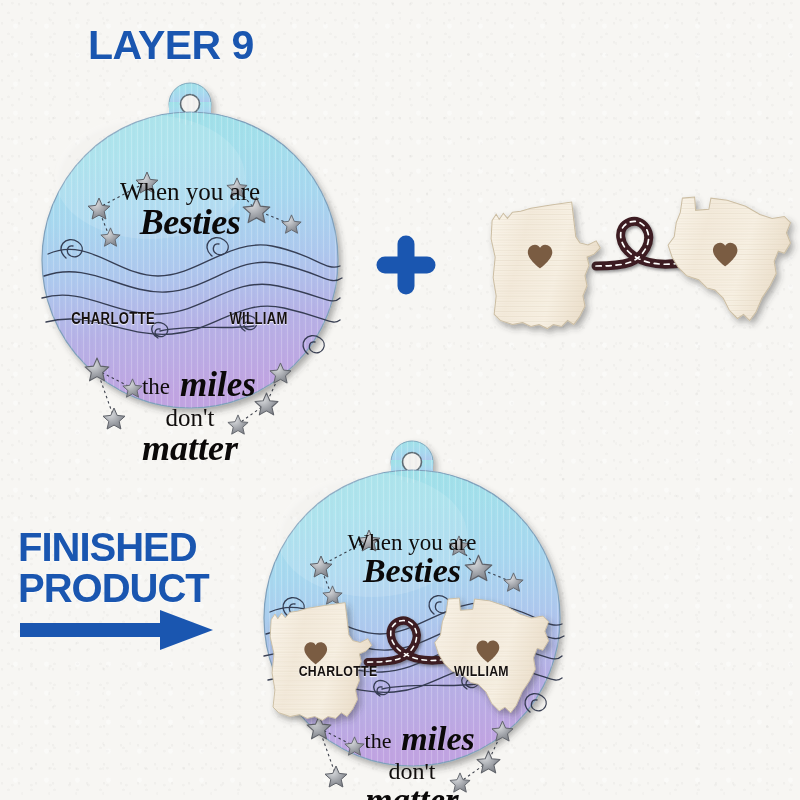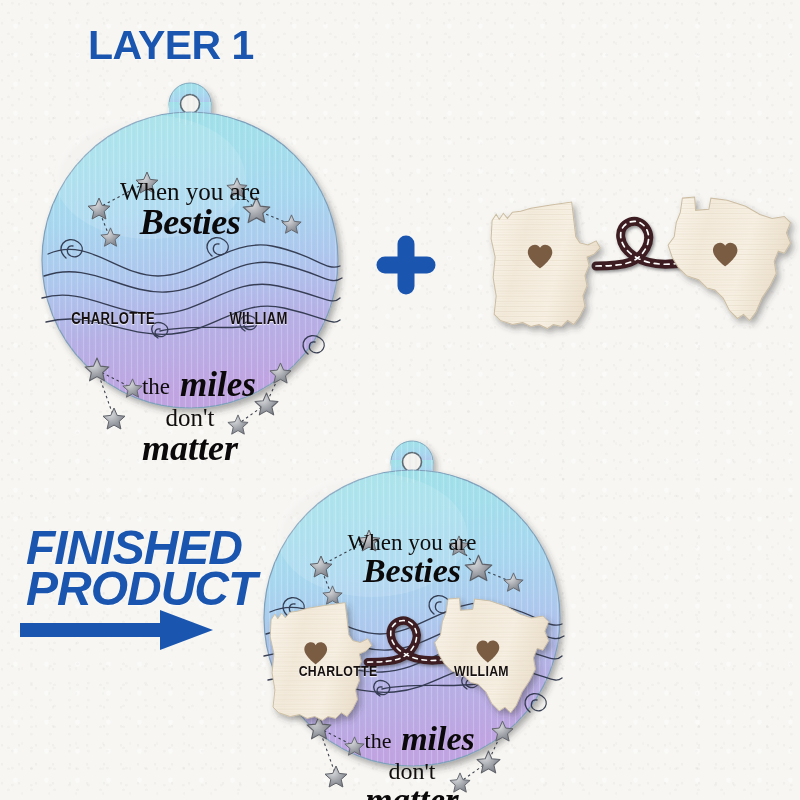--- a/index.html
+++ b/index.html
@@ -27,22 +27,22 @@
     position:absolute;
     color:#1a56b0;
     font-weight:bold;
     letter-spacing:-0.5px;
     white-space:nowrap;
     text-shadow:0 1px 0 rgba(255,255,255,.6);
   }
   #layer1-heading{left:88px;top:22px;font-size:41px;}
   #layer2-heading{left:545px;top:22px;font-size:41px;}
   #finished-heading{
-    left:26px;top:527px;font-size:48px;line-height:41px;
-    letter-spacing:-1px;white-space:normal;width:215px;font-style:italic;
+    left:18px;top:527px;font-size:40px;line-height:41px;
+    letter-spacing:-1px;white-space:normal;width:215px;
   }
   #finished-arrow{position:absolute;left:20px;top:605px;}
 
   
   #plus-sign{position:absolute;left:375px;top:234px;}
 
   
   .ornament{position:absolute;}
   .disc-wrap{position:relative;width:100%;height:100%;}
 
@@ -204,21 +204,21 @@
 
         <g transform="translate(186,10) scale(1.02)" filter="url(#dropSh)">
           <use href="#txPath" fill="url(#woodGrad)" stroke="#cbbda2" stroke-width="1"></use>
           <use href="#txPath" fill="url(#woodGrain)" opacity=".85"></use>
           <use href="#heartPath" x="46" y="48" width="28" height="27" fill="#7a5b43"></use>
         </g>
       </g>
     </defs>
   </svg>
 
-  <div class="heading" id="layer1-heading">LAYER 1</div>
+  <div class="heading" id="layer1-heading">LAYER 9</div>
 
 
   <div class="heading" id="finished-heading">FINISHED PRODUCT</div>
 
   <svg id="finished-arrow" width="195" height="50" viewBox="0 0 195 50">
     <path d="M0 18 H140 V5 L193 25 L140 45 V32 H0 Z" fill="#1a56b0"></path>
   </svg>
 
   <svg id="plus-sign" width="62" height="62" viewBox="0 0 62 62">
     <g stroke="#1a56b0" stroke-width="17" stroke-linecap="round">

